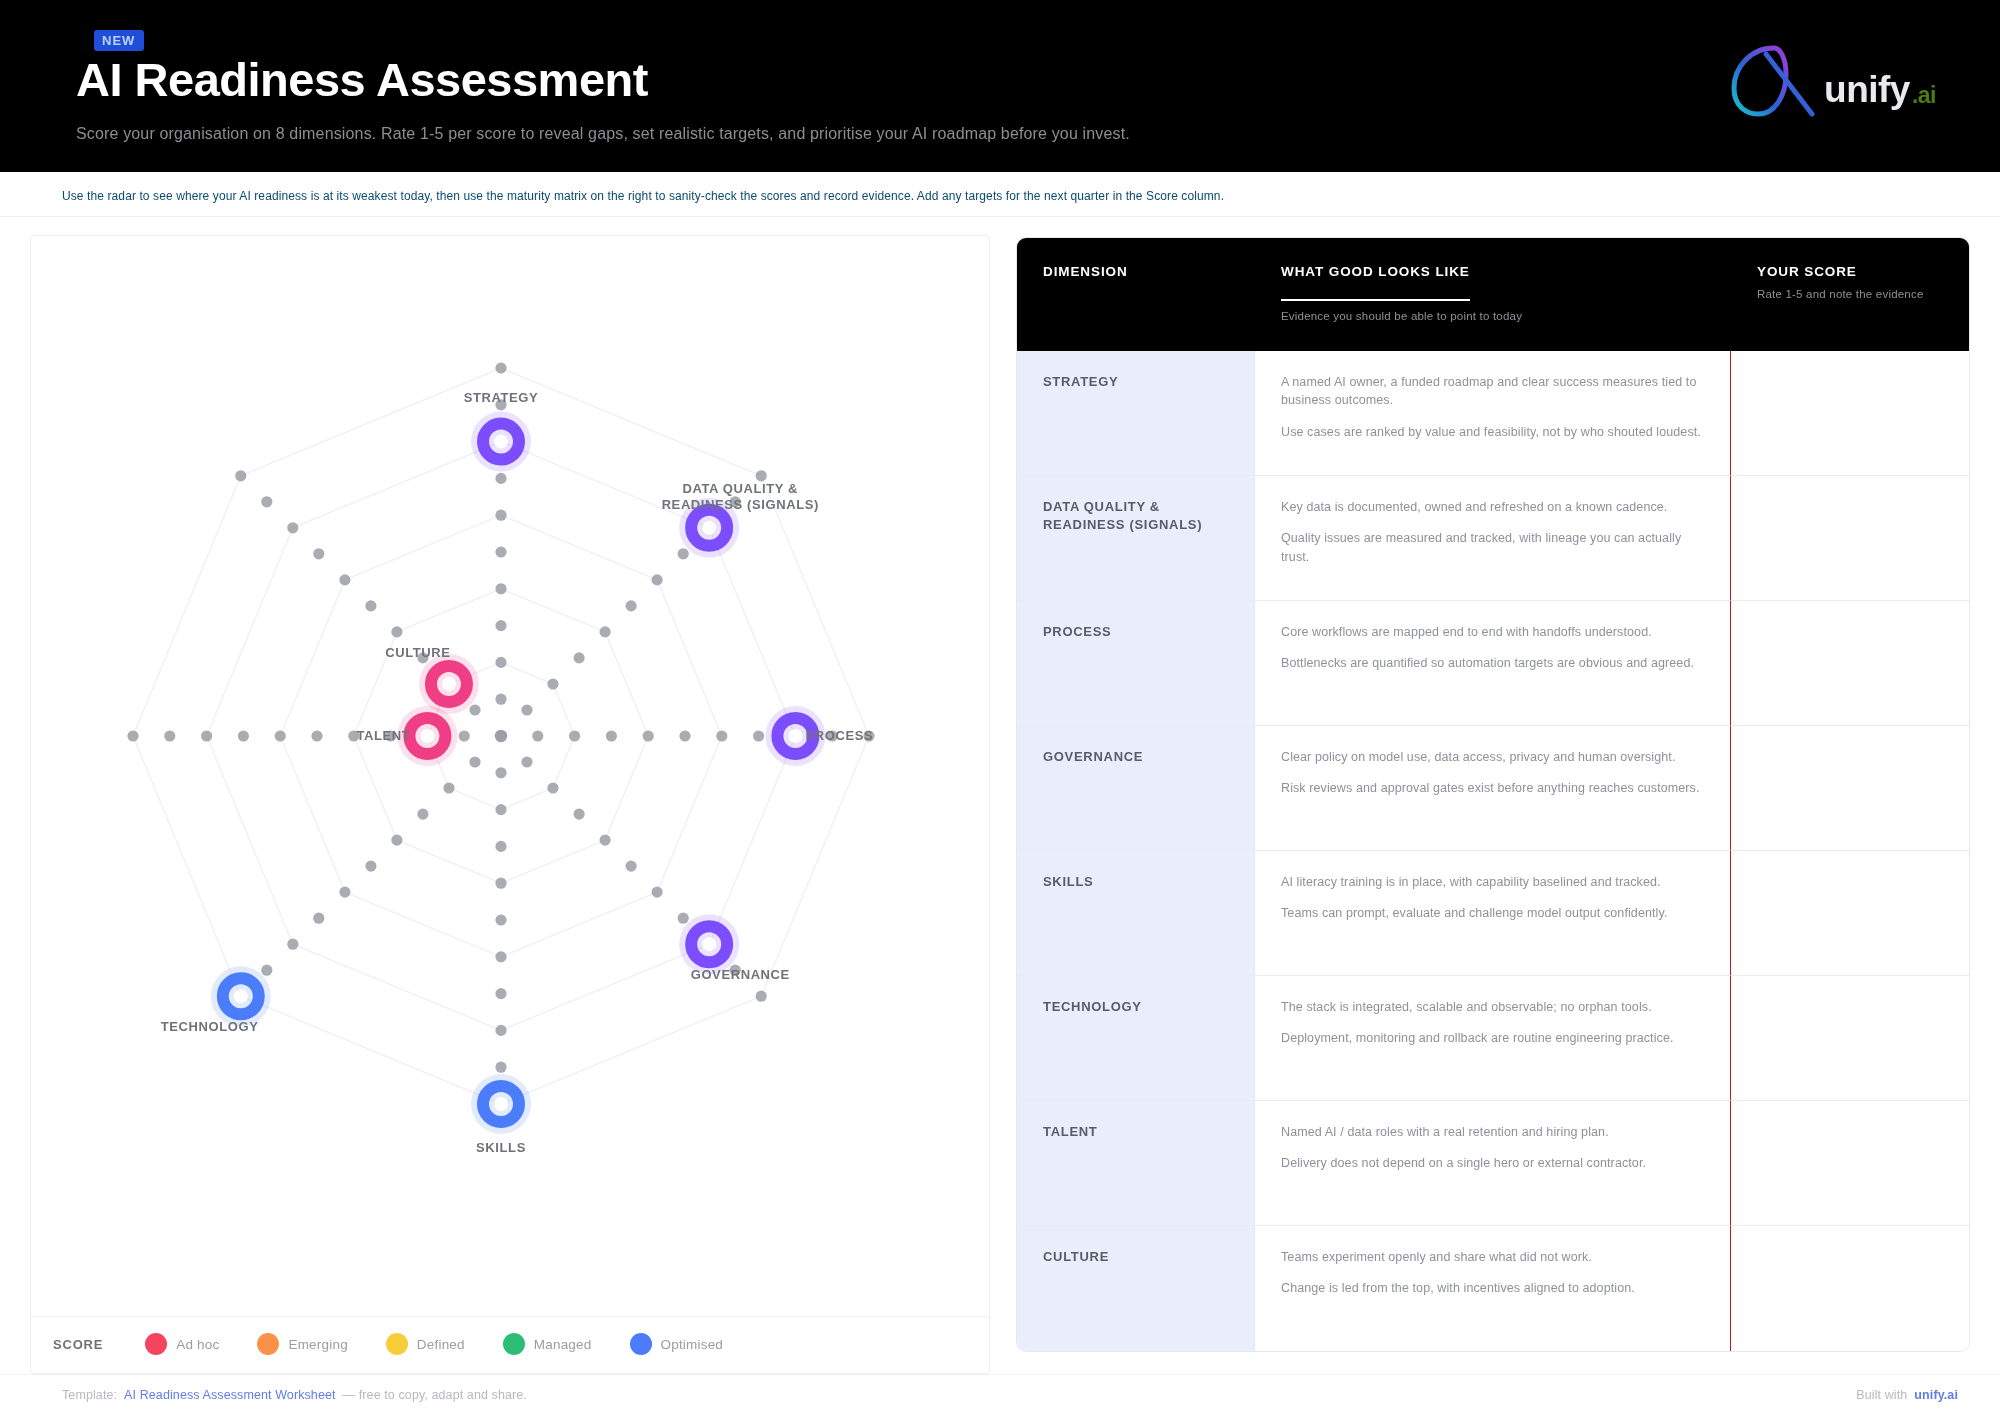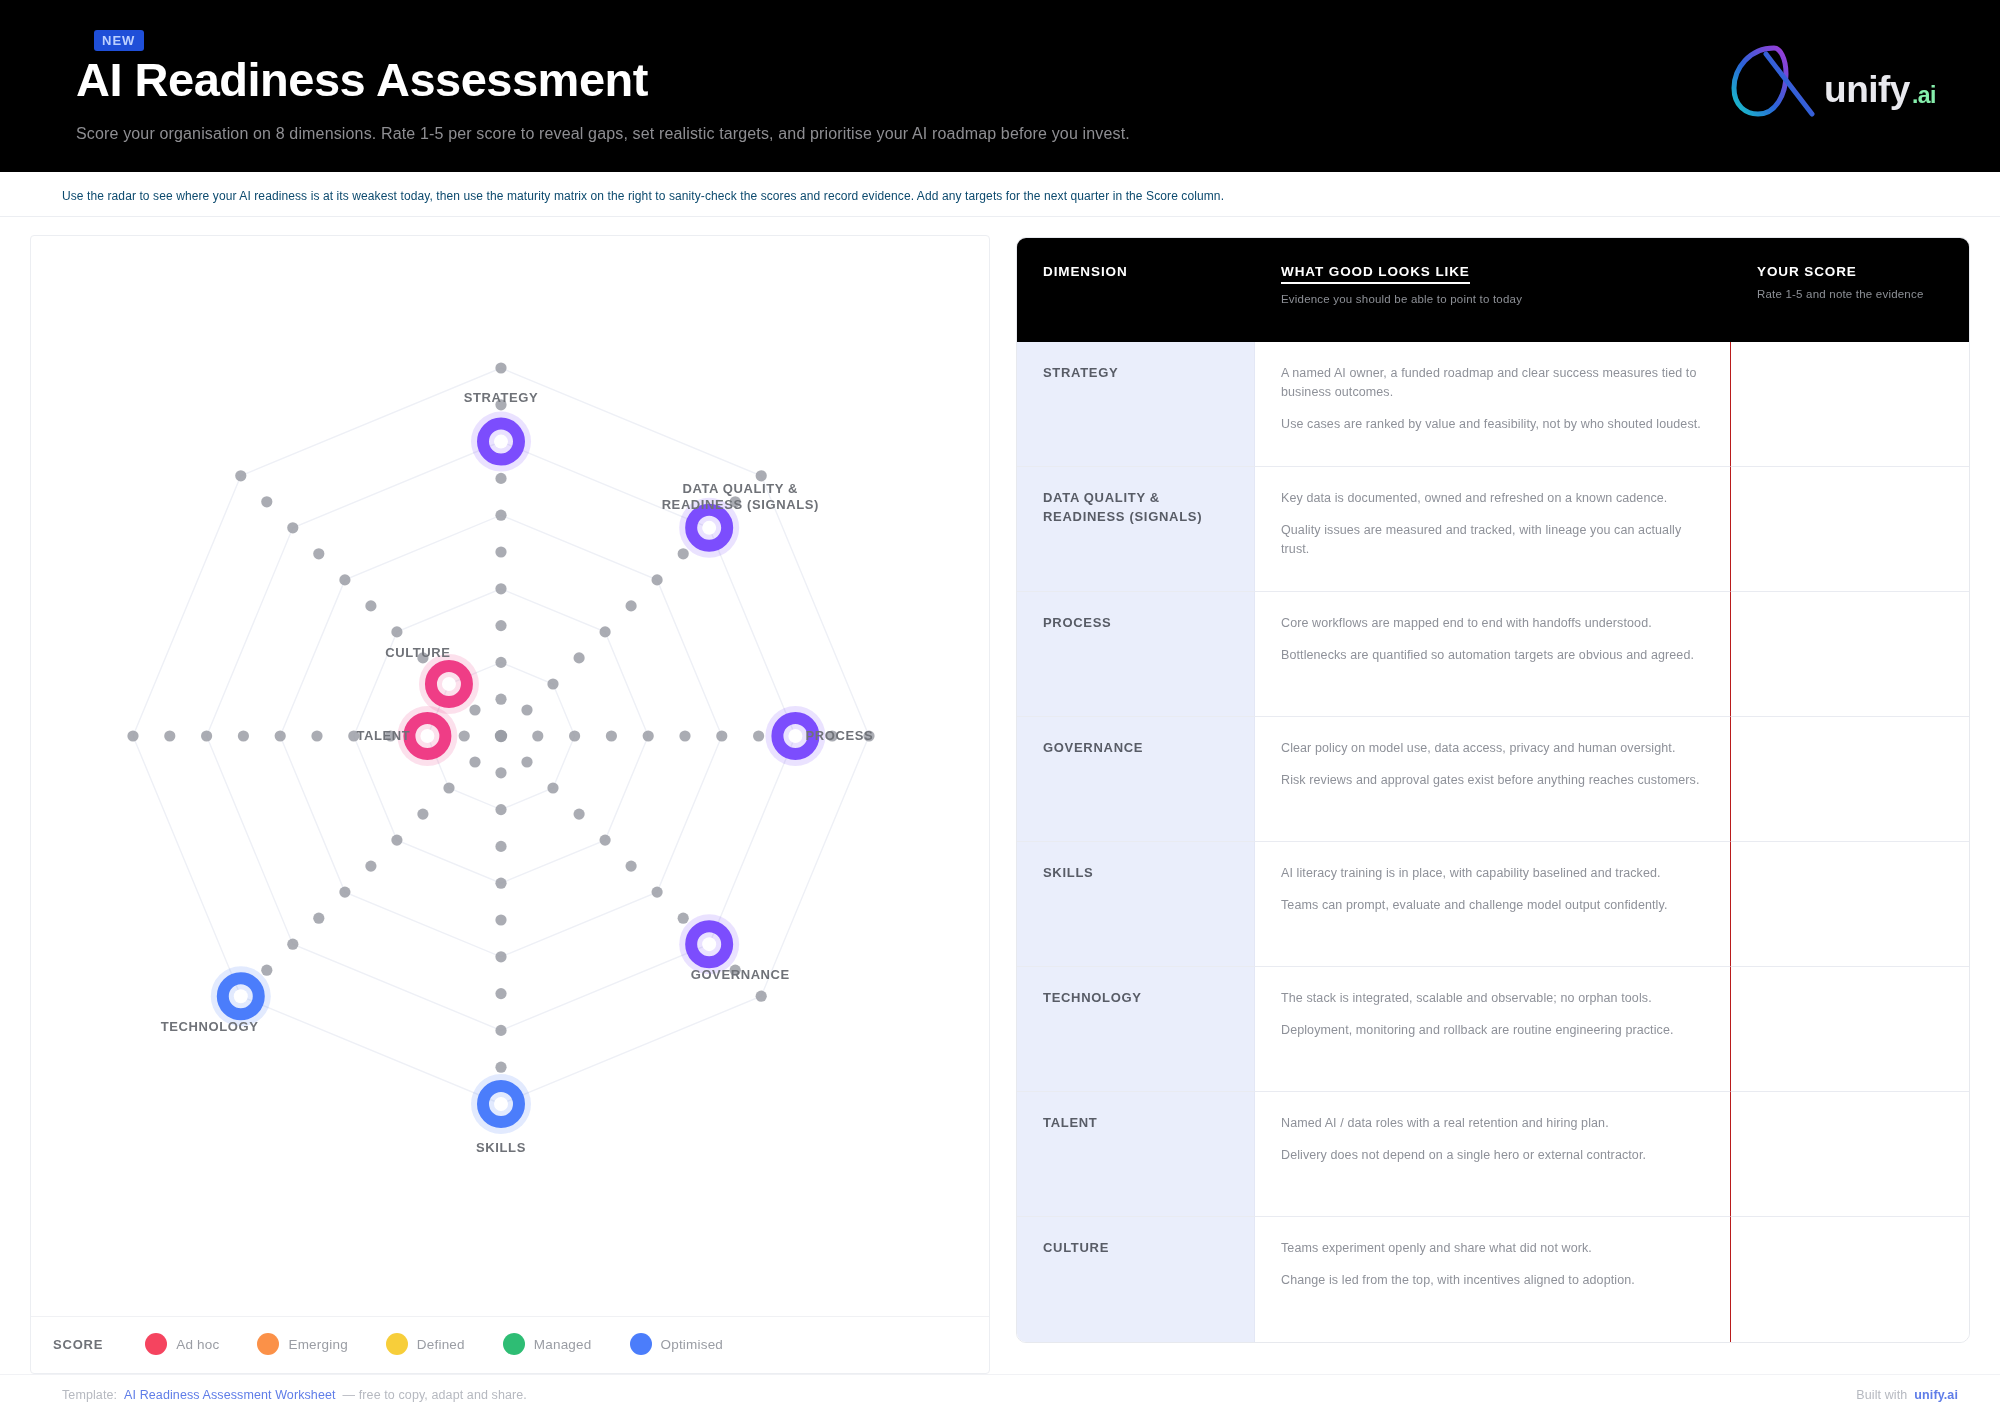--- a/index.html
+++ b/index.html
@@ -64,21 +64,21 @@
   .logo-word {
     font-size: 37px;
     font-weight: bold;
     color: #e9e9ee;
     letter-spacing: -0.5px;
     line-height: 1;
     position: relative;
     top: 9px;
   }
   .logo-ai {
-    color: #86efac;
+    color: #4d7c0f;
     font-size: 23px;
     font-weight: bold;
     position: relative;
     top: 1px;
     left: 2px;
   }
 
   
   .note-strip {
     flex: 0 0 auto;
@@ -181,21 +181,21 @@
     font-weight: normal;
     font-size: 11.5px;
     color: #8d9096;
     letter-spacing: 0.2px;
     margin-top: 8px;
     line-height: 1.35;
   }
   .th-underline {
     display: inline-block;
     border-bottom: 2px solid #ffffff;
-    padding-bottom: 3px;
+    padding-bottom: 20px;
   }
   table.matrix tbody td {
     border-bottom: 1px solid #e9ebf1;
     vertical-align: top;
     padding: 22px 24px 22px 26px;
     height: 125px;
   }
   table.matrix tbody tr:last-child td { border-bottom: none; }
   td.dim {
     background: #eaeefb;

